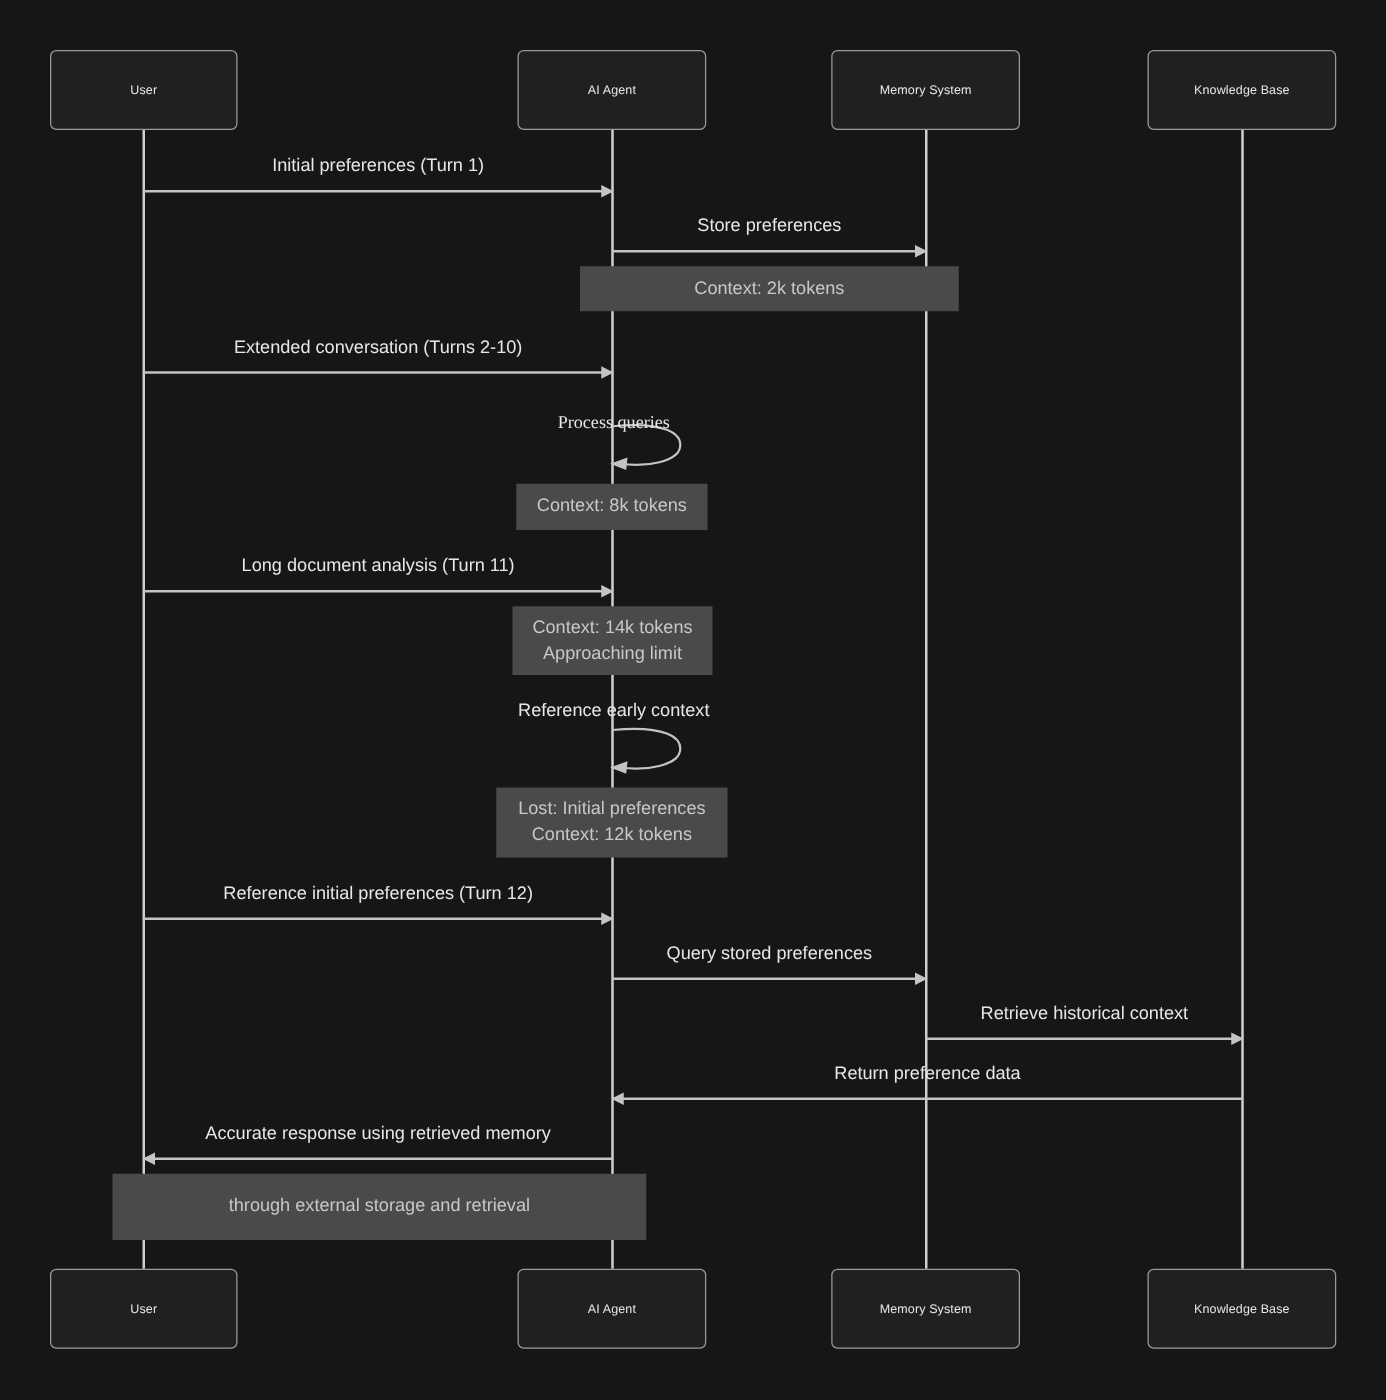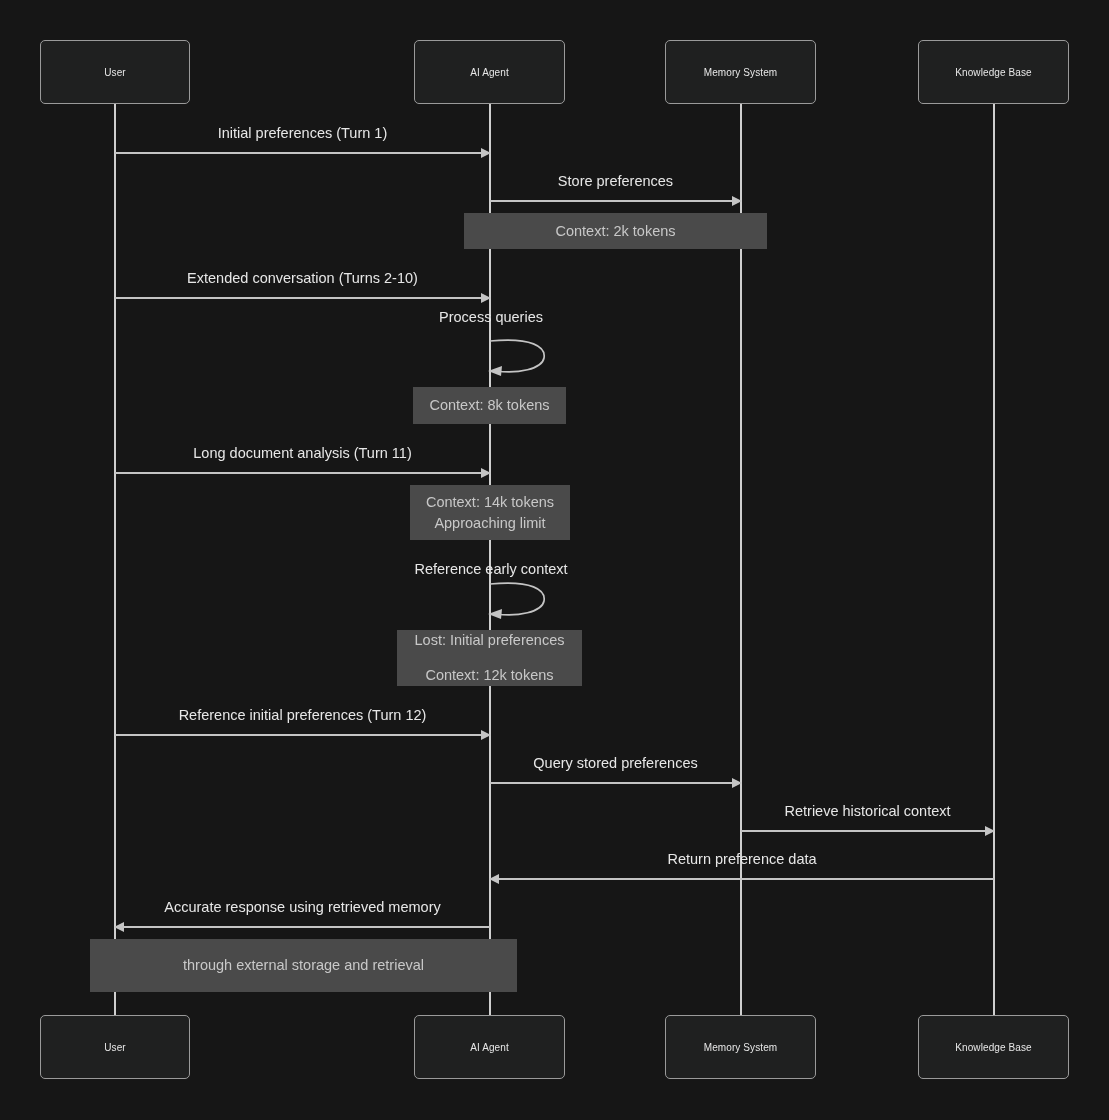--- a/index.html
+++ b/index.html
@@ -114,21 +114,21 @@
       </div>
       <div class="msg-label" style="left: 615.5px; top: 173px;">Store preferences</div>
       <div class="msg right" style="left: 115px; top: 297px; width: 375px;">
         <div class="head"></div>
       </div>
       <div class="msg-label" style="left: 302.5px; top: 270px;">Extended conversation (Turns 2-10)</div>
       <svg width="70" height="50" class="selfloop" style="left: 488px; top: 337px;">
         <path d="M2,4 C44,0 58,10 56,21 C54,32 30,37 8,34" fill="none" stroke="#c4c4c4" stroke-width="1.7"></path>
         <polygon points="0,34 14,29 13,39" fill="#c4c4c4"></polygon>
       </svg>
-      <div class="msg-label" style="left: 491px; top: 309px;">Process queries</div>
+      <div class="msg-label" style="left: 491px; top: 330px; font-family: Liberation Serif, serif;">Process queries</div>
       <div class="msg right" style="left: 115px; top: 472px; width: 375px;">
         <div class="head"></div>
       </div>
       <div class="msg-label" style="left: 302.5px; top: 445px;">Long document analysis (Turn 11)</div>
       <svg width="70" height="50" class="selfloop" style="left: 488px; top: 580px;">
         <path d="M2,4 C44,0 58,10 56,21 C54,32 30,37 8,34" fill="none" stroke="#c4c4c4" stroke-width="1.7"></path>
         <polygon points="0,34 14,29 13,39" fill="#c4c4c4"></polygon>
       </svg>
       <div class="msg-label" style="left: 491px; top: 561px;">Reference early context</div>
       <div class="msg right" style="left: 115px; top: 734px; width: 375px;">
@@ -156,21 +156,21 @@
       <div class="note" style="left: 464px; top: 213px; width: 303px; height: 36px;">
         <span>Context: 2k tokens</span>
       </div>
       <div class="note" style="left: 413px; top: 387px; width: 153px; height: 37px;">
         <span>Context: 8k tokens</span>
       </div>
       <div class="note" style="left: 410px; top: 485px; width: 160px; height: 55px;">
         <span>Context: 14k tokens</span>
         <span>Approaching limit</span>
       </div>
-      <div class="note" style="left: 397px; top: 630px; width: 185px; height: 56px; justify-content: space-between;">
+      <div class="note" style="left: 397px; top: 630px; width: 185px; height: 56px;">
         <span>Lost: Initial preferences</span>
         <span>Context: 12k tokens</span>
       </div>
       <div class="note" style="left: 90px; top: 939px; width: 427px; height: 53px;">
         <span>through external storage and retrieval</span>
       </div>
     </div>
   <div id="participants-top">
       <div class="participant" style="left: 40px; top: 40px; width: 150px; height: 64px;">
         <span>User</span>

